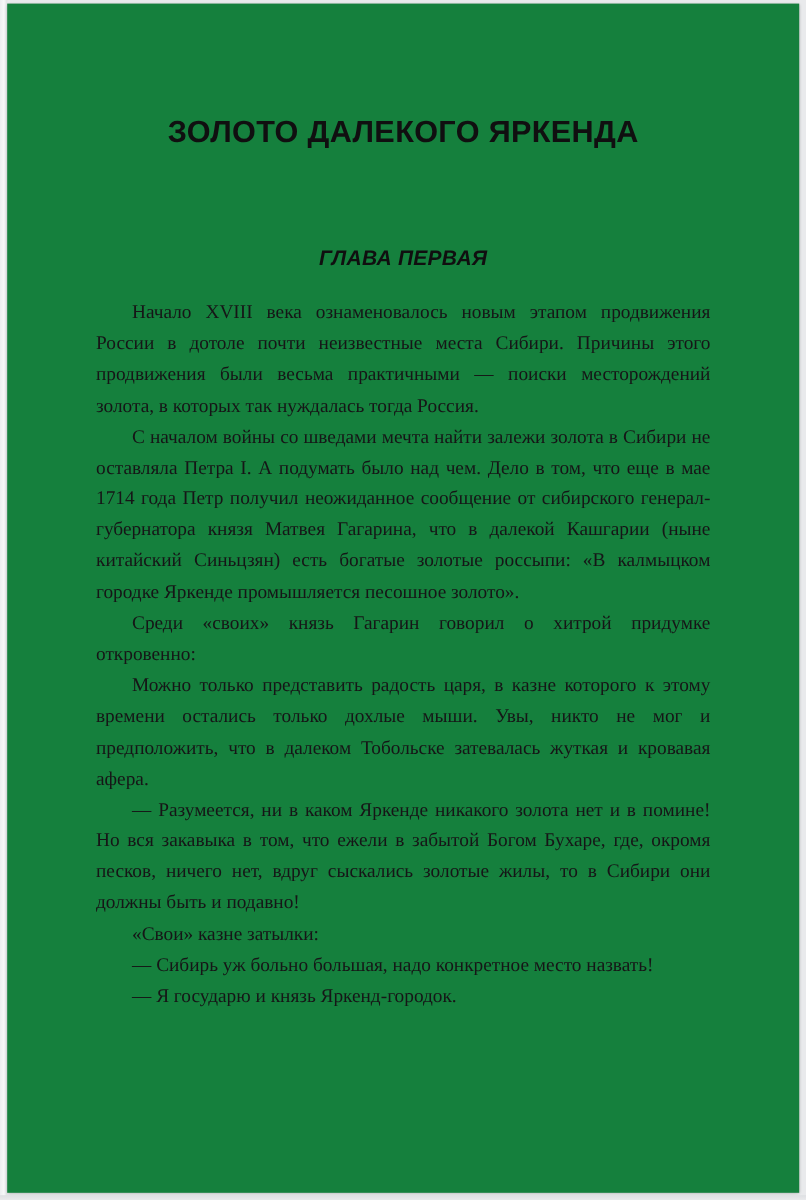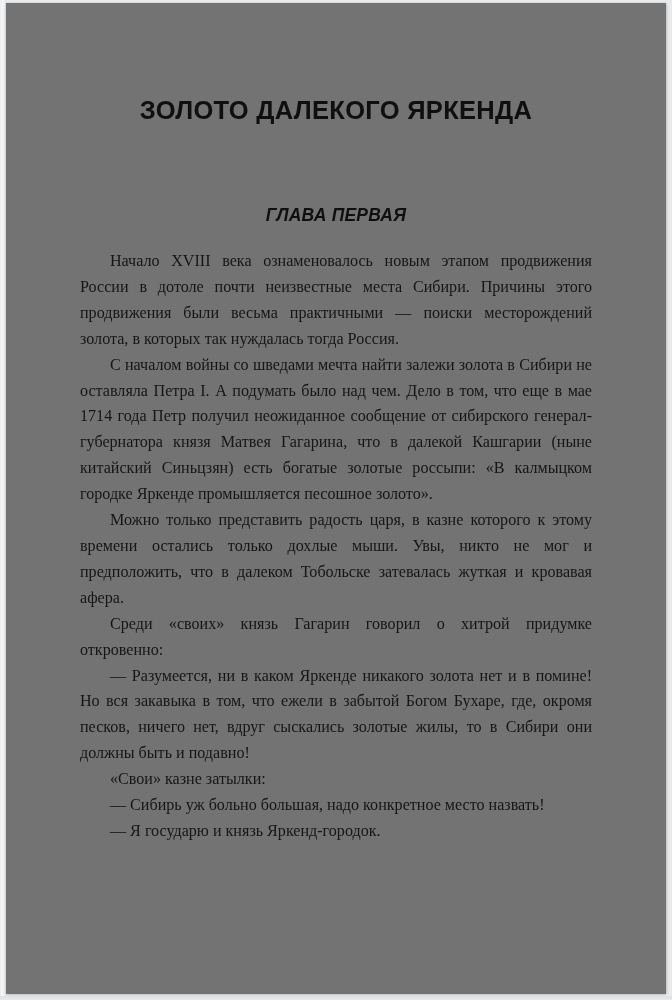--- a/index.html
+++ b/index.html
@@ -15,21 +15,21 @@
     overflow: hidden;
   }
 
   
   .page-sheet {
     position: absolute;
     left: 6px;
     top: 3px;
     width: 660px;
     height: 991px;
-    background: #737373;
+    background: #15803d;
     box-sizing: border-box;
     box-shadow: 0 1px 3px rgba(0,0,0,0.16),
                 1px 0 2px rgba(0,0,0,0.10);
   }
 
   
   .page-edge-left {
     position: absolute;
     left: 0;
     top: 0;
@@ -104,22 +104,22 @@
 <div class="page-sheet">
   <div class="content">
 
     <h1 class="book-title">ЗОЛОТО ДАЛЕКОГО ЯРКЕНДА</h1>
 
     <h2 class="chapter-title">ГЛАВА ПЕРВАЯ</h2>
 
     <div class="body-text">
       <p class="para">Начало XVIII века ознаменовалось новым этапом продвижения России в дотоле почти неизвестные места Сибири. Причины этого продвижения были весьма практичными — поиски месторождений золота, в которых так нуждалась тогда Россия.</p>
       <p class="para">С началом войны со шведами мечта найти залежи золота в Сибири не оставляла Петра I. А подумать было над чем. Дело в том, что еще в мае 1714 года Петр получил неожиданное сообщение от сибирского генерал-губернатора князя Матвея Гагарина, что в далекой Кашгарии (ныне китайский Синьцзян) есть богатые золотые россыпи: «В калмыцком городке Яркенде промышляется песошное золото».</p>
+      <p class="para">Среди «своих» князь Гагарин говорил о хитрой придумке откровенно:</p>
       <p class="para">Можно только представить радость царя, в казне которого к этому времени остались только дохлые мыши. Увы, никто не мог и предположить, что в далеком Тобольске затевалась жуткая и кровавая афера.</p>
-      <p class="para">Среди «своих» князь Гагарин говорил о хитрой придумке откровенно:</p>
       <p class="para">— Разумеется, ни в каком Яркенде никакого золота нет и в помине! Но вся закавыка в том, что ежели в забытой Богом Бухаре, где, окромя песков, ничего нет, вдруг сыскались золотые жилы, то в Сибири они должны быть и подавно!</p>
       <p class="para">«Свои» казне затылки:</p>
       <p class="para">— Сибирь уж больно большая, надо конкретное место назвать!</p>
       <p class="para">— Я государю и князь Яркенд-городок.</p>
     </div>
 
   </div>
 </div>
 
 <div class="page-edge-bottom"></div>

